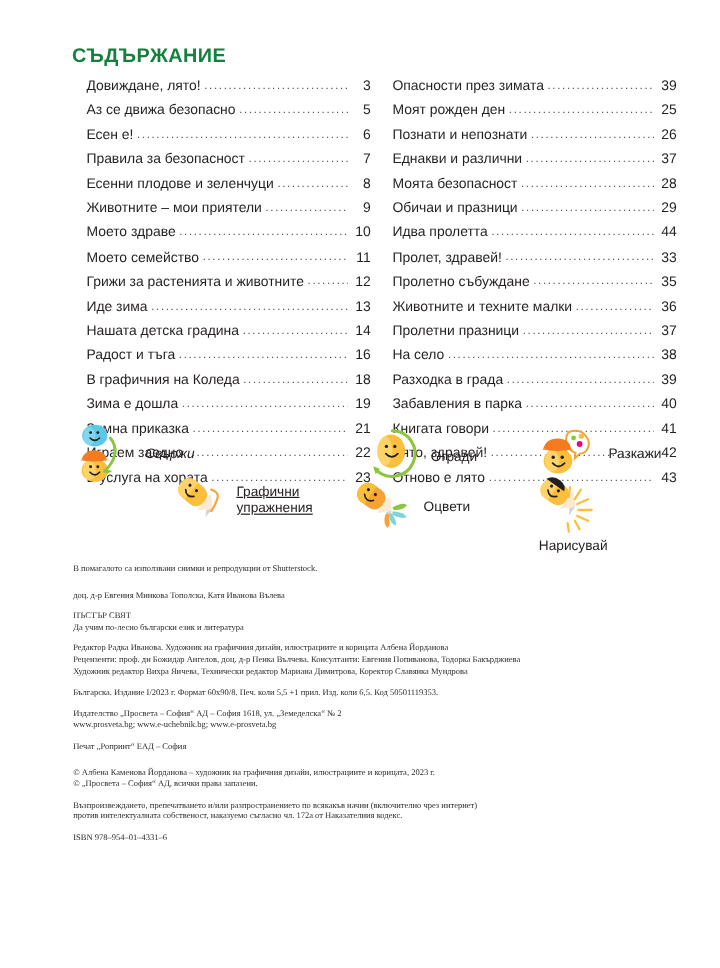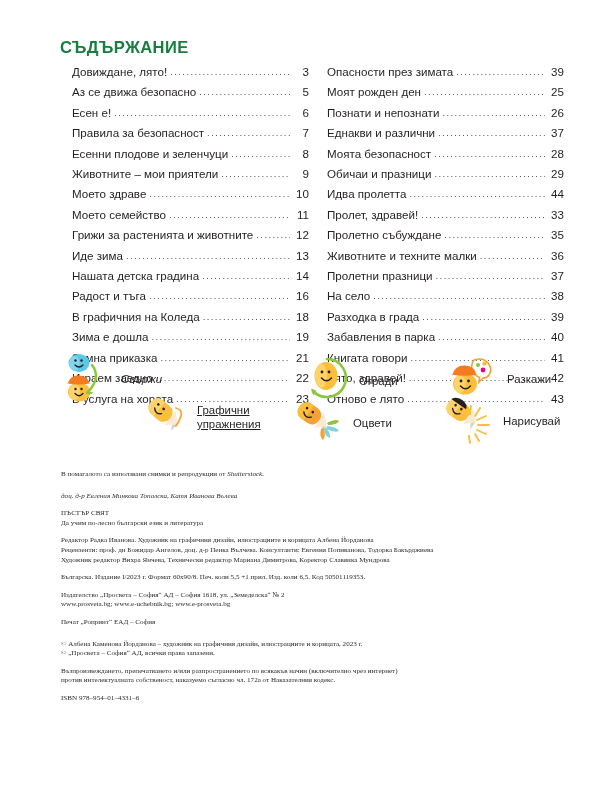--- a/index.html
+++ b/index.html
@@ -99,35 +99,35 @@
     color: #231f20;
     padding-left: 5px;
     white-space: pre-line;
   }
 
   .li-svarji   { left: 2px;   top: 0px; font-style: italic; }
   .li-graf     { left: 78px;  top: 38px; text-decoration: underline; }
   .li-ogradi   { left: 240px; top: 2px; }
   .li-ocveti   { left: 234px; top: 44px; }
   .li-razkaji  { left: 388px; top: 0px; }
-  .li-narisuvai{ left: 384px; top: 42px; }
+  .li-narisuvai{ left: 384px; top: 42px; flex-direction: column; }
 
   
   .imprint {
     position: absolute;
     left: 61px;
     top: 470px;
     width: 500px;
     font-family: "Liberation Serif", serif;
     font-size: 7.1px;
     line-height: 9.6px;
     color: #2b2b2b;
   }
   .imprint p { margin: 0; }
-  .it { font-style: italic; }
+  .it { }
   .gap-lg { height: 12px; }
   .gap-md { height: 8px; }
 </style>
 </head>
 <body>
 
 <div class="page">
 
   <div class="toc-title">СЪДЪРЖАНИЕ</div>
 

